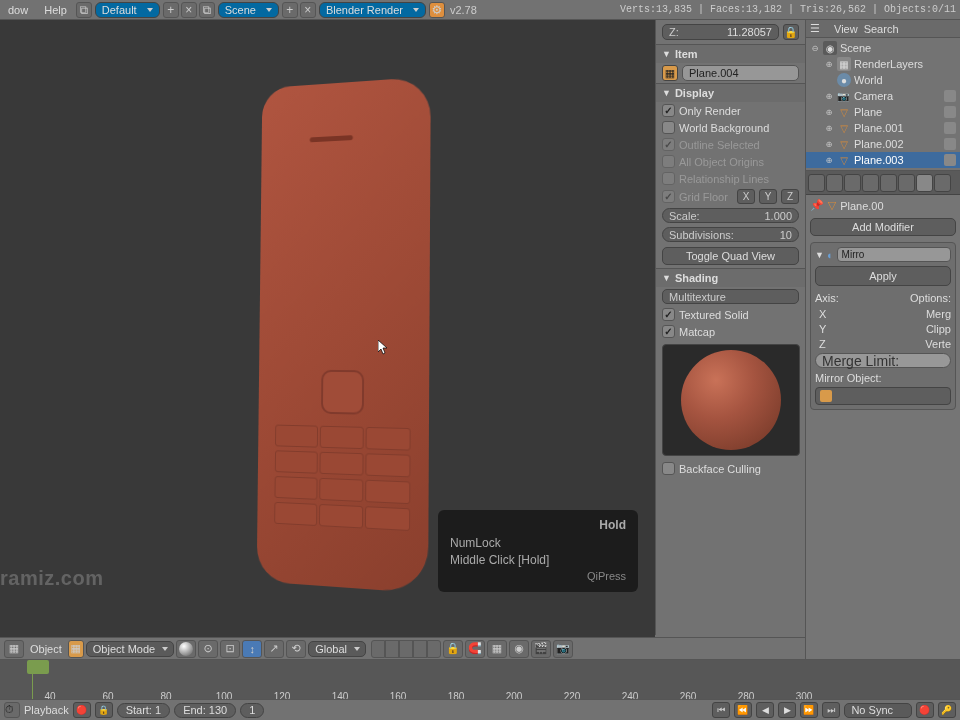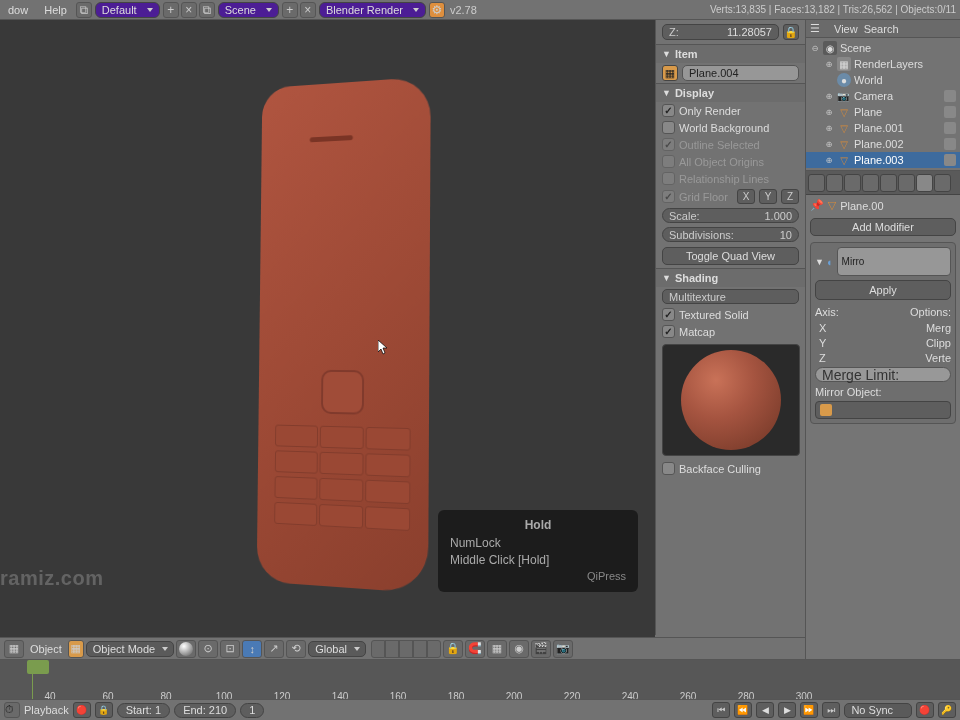--- a/index.html
+++ b/index.html
@@ -1,32 +1,32 @@
 <!DOCTYPE html>
 <html><head>
 <meta charset="utf-8">
 <style>
 * { margin: 0; padding: 0; box-sizing: border-box; font-family: Arial, sans-serif; font-size: 11px; user-select: none; }
 body { background: #727272; width: 960px; height: 720px; overflow: hidden; position: relative; color: #222; }
 
 
 .top-bar { position: absolute; top: 0; left: 0; right: 0; height: 20px; background: #727272; border-bottom: 1px solid #555; display: flex; align-items: center; }
 .top-bar .menu-item { padding: 0 8px; height: 100%; display: flex; align-items: center; color: #ddd; }
-.top-bar .dropdown { background: #4c1d95; border: 1px solid #444; height: 16px; display: flex; align-items: center; padding: 0 22px 0 6px; margin: 0 2px; border-radius: 6px; position:relative; color:#ddd; }
+.top-bar .dropdown { background: #0369a1; border: 1px solid #444; height: 16px; display: flex; align-items: center; padding: 0 22px 0 6px; margin: 0 2px; border-radius: 6px; position:relative; color:#ddd; }
 .top-bar .dropdown:after { content:''; position:absolute; right:6px; top:5px; border-left:3px solid transparent; border-right:3px solid transparent; border-top:4px solid #ccc; }
 .top-bar .icon-btn { width: 16px; height: 16px; background:#6a6a6a; border:1px solid #555; border-radius:3px; margin:0 1px; display:flex; align-items:center; justify-content:center; color:#ccc; font-size:12px; }
-.top-bar .stats { color:#ccc; font-size:10px; margin-left: auto; padding-right: 4px; }
+.top-bar .stats { color:#ccc; font-size:10px; margin-left: auto; padding-right: 4px; font-family: Liberation Mono, monospace; }
 
 
 .viewport { position:absolute; top:20px; left:0; width:655px; height:640px; background:#393939; }
 .watermark { position:absolute; left:0; bottom:70px; color:#808080; font-size:20px; font-weight:bold; letter-spacing:0.5px; opacity:0.6; }
 .cursor { position:absolute; left:378px; top:320px; width:12px; height:16px; }
 .cursor svg { width:12px; height:16px; }
 .tooltip { position:absolute; left:438px; top:490px; width:200px; background: rgba(25,25,25,0.9); border-radius:6px; padding:8px 12px 10px; color:#aaa; }
-.tooltip .hold { text-align:center; font-size:12px; font-weight:bold; margin-bottom:4px; }
+.tooltip .hold { text-align:right; font-size:12px; font-weight:bold; margin-bottom:4px; }
 .tooltip .title { font-size:18px; font-weight:bold; color:#ccc; margin-bottom:6px; }
 .tooltip .line { font-size:12px; margin-bottom:3px; color:#aaa; }
 .tooltip .qipress { text-align:right; font-size:11px; color:#888; }
 
 
 .phone-body { position:absolute; left:255px; top:60px; width:175px; height:505px; background: linear-gradient(135deg,#b05540 0%,#9e4a36 50%,#8a3f2d 100%); border-radius: 30px 40px 45px 35px; transform: perspective(900px) rotateY(-14deg) rotateX(2deg); }
 .phone-speaker { position:absolute; left:42%; top:54px; width:45px; height:5px; background:#7a3425; border-radius:3px; transform:translateX(-50%); }
 .phone-keys { position:absolute; left:10%; right:10%; bottom:30px; top:290px; }
 .dpad { position:absolute; left:50%; top:0; transform:translateX(-50%); width:44px; height:44px; border:2px solid #803a2c; border-radius:10px; background:#a04c38; }
 .key-row { position:absolute; left:0; right:0; height:22px; display:flex; gap:2px; }
@@ -73,21 +73,21 @@
 
 .props-hdr { height:24px; background:#5a5a5a; border-bottom:1px solid #444; display:flex; align-items:center; padding:0 2px; gap:1px; }
 .props-hdr .tab { width:17px; height:18px; background:#6a6a6a; border:1px solid #444; border-radius:3px; }
 .props-hdr .tab.active { background:#888; }
 .props-body { flex:1; background:#757575; padding:4px; overflow:hidden; }
 .breadcrumb { display:flex; align-items:center; gap:4px; color:#ddd; margin-bottom:6px; }
 .add-mod { background:#5e5e5e; border:1px solid #444; border-radius:5px; height:18px; display:flex; align-items:center; justify-content:center; color:#ddd; margin-bottom:6px; }
 .mod-panel { background:#6e6e6e; border:1px solid #555; border-radius:4px; padding:4px; }
 .mod-hdr { display:flex; align-items:center; gap:3px; margin-bottom:4px; }
 .mod-hdr .tri { font-size:9px; color:#ddd; }
-.mod-name { background:#979797; border:1px solid #555; border-radius:4px; height:29px; flex:1; display:flex; align-items:center; padding:0 4px; color:#222; font-size:10px; }
+.mod-name { background:#979797; border:1px solid #555; border-radius:4px; height:15px; flex:1; display:flex; align-items:center; padding:0 4px; color:#222; font-size:10px; }
 .apply-btn { background:#5e5e5e; border:1px solid #444; border-radius:5px; height:20px; display:flex; align-items:center; justify-content:center; color:#ddd; margin-bottom:6px; }
 .opt-row { display:flex; justify-content:space-between; margin-bottom:4px; color:#ddd; }
 .axis-row { display:flex; align-items:center; gap:4px; margin-bottom:3px; color:#ddd; }
 .merge-field { background:#989898; border:1px solid #555; border-radius:8px; height:15px; display:flex; align-items:center; padding:0 6px; color:#333; font-size:14px; margin-bottom:4px; }
 .obj-field { background:#5e5e5e; border:1px solid #444; border-radius:4px; height:18px; display:flex; align-items:center; padding:0 4px; }
 
 
 .vp-header { position:absolute; left:0; width:805px; top:637px; height:22px; background:#727272; border-top:1px solid #555; display:flex; align-items:center; padding:0 4px; gap:2px; }
 .vp-header .dd { background:#5a5a5a; border:1px solid #444; border-radius:5px; height:16px; display:flex; align-items:center; padding:0 18px 0 6px; color:#ddd; position:relative; }
 .vp-header .dd:after { content:''; position:absolute; right:5px; top:5px; border-left:3px solid transparent; border-right:3px solid transparent; border-top:4px solid #ccc; }
@@ -421,21 +421,21 @@
     <span class="tick" style="left:746px">280</span>
     <span class="tick" style="left:804px">300</span>
   </div>
 </div>
 <div class="timeline-hdr">
   <span class="ib" style="width:16px;height:16px;background:#6a6a6a;border:1px solid #555;border-radius:3px">⏱</span>
   <span class="lbl">Playback</span>
   <span class="pb">🔴</span>
   <span class="pb">🔒</span>
   <span class="num-field"><span>Start:</span>&nbsp;<span>1</span></span>
-  <span class="num-field"><span>End:</span>&nbsp;<span>210</span></span>
+  <span class="num-field"><span>End:</span>&nbsp;<span>130</span></span>
   <span class="num-field">1</span>
   <span style="flex:1"></span>
   <span class="pb">⏮</span>
   <span class="pb">⏪</span>
   <span class="pb play">◀</span>
   <span class="pb play">▶</span>
   <span class="pb">⏩</span>
   <span class="pb">⏭</span>
   <span class="dd" style="background:#5a5a5a;border:1px solid #444;border-radius:5px;height:15px;padding:0 18px 0 6px;color:#ddd;display:flex;align-items:center">No Sync</span>
   <span class="pb">🔴</span>

